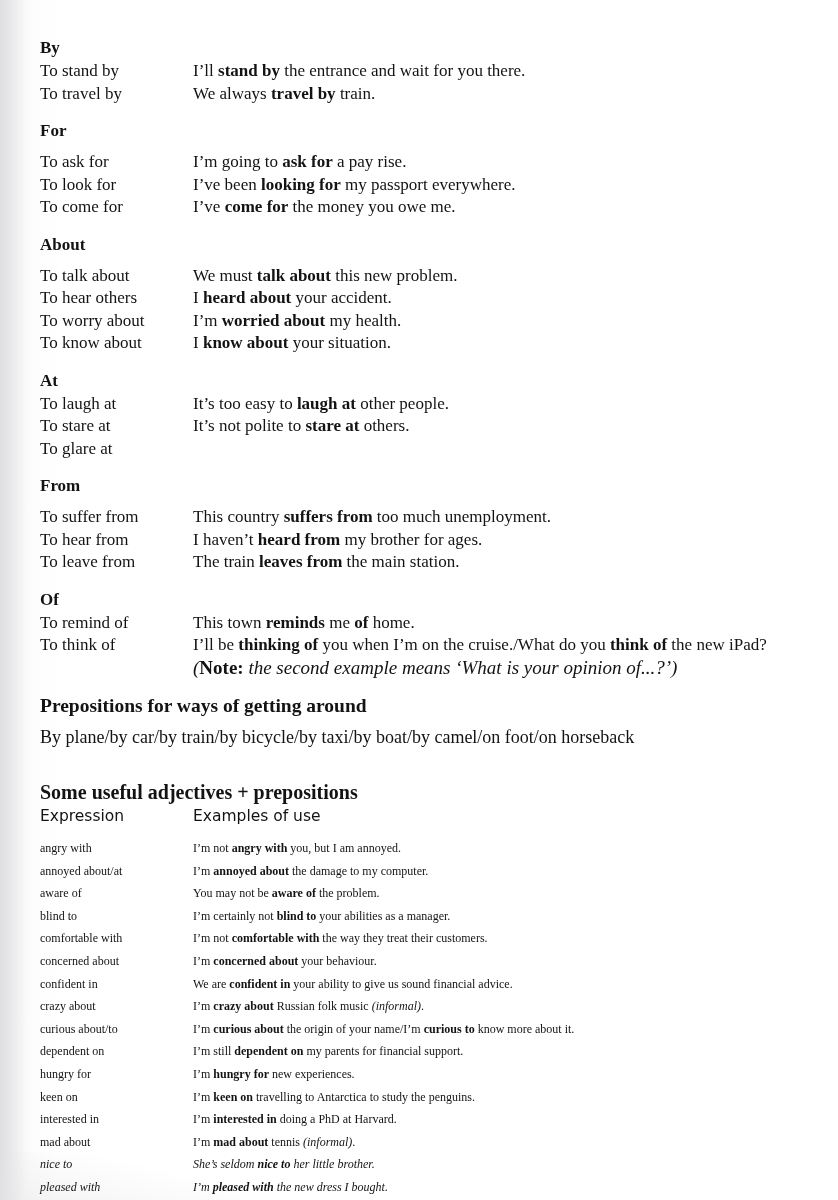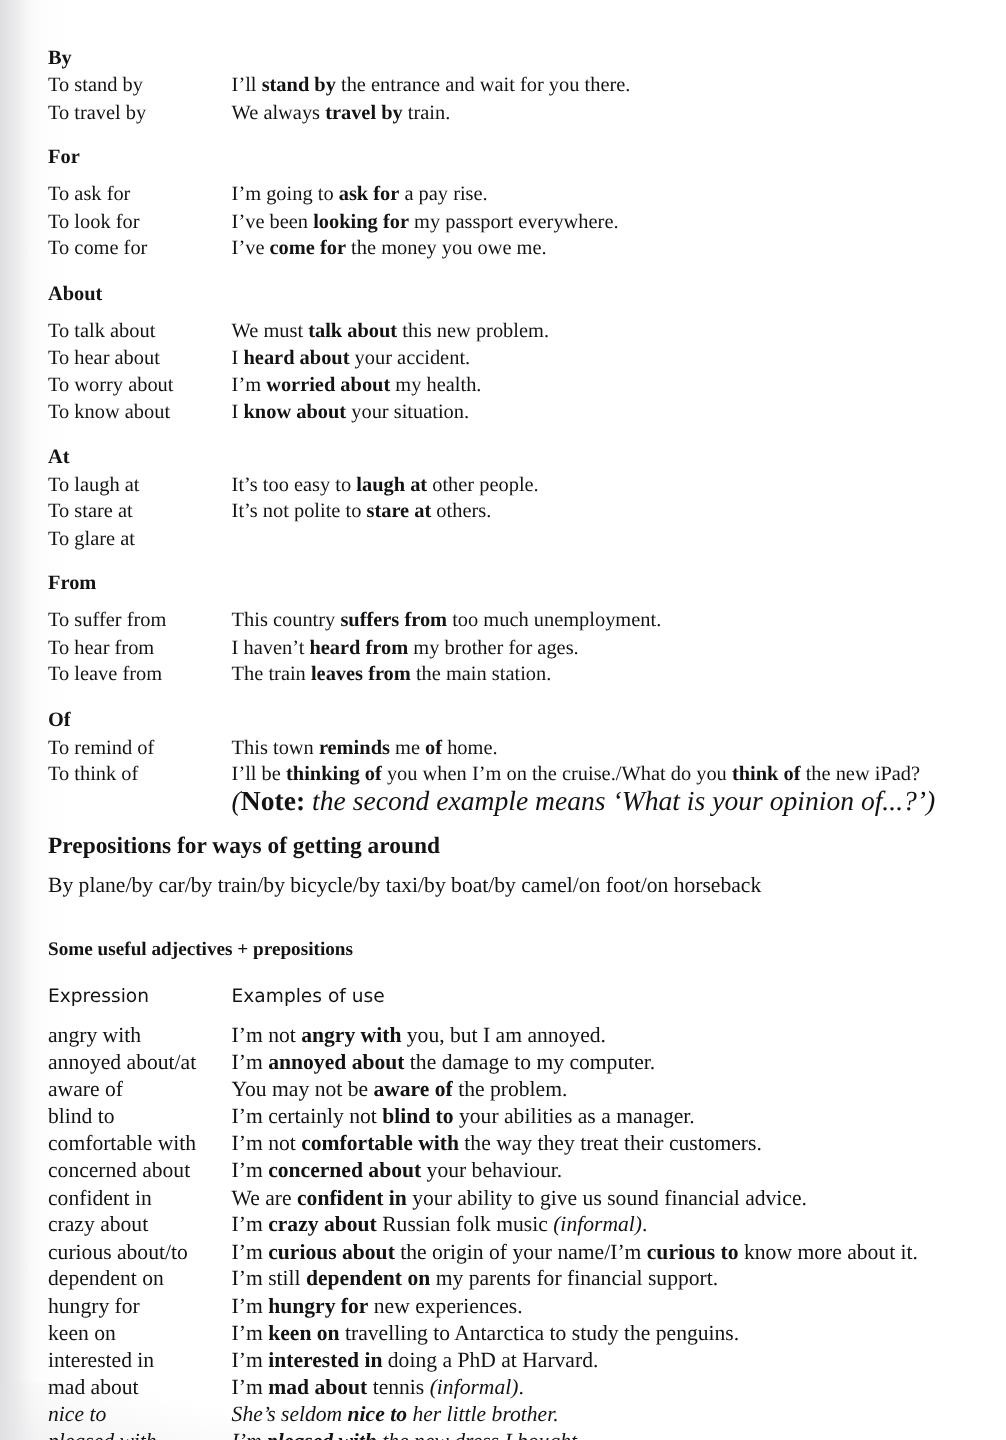--- a/index.html
+++ b/index.html
@@ -69,21 +69,21 @@
     display: flex;
     line-height: 22.5px;
     font-size: 17px;
   }
   .row .term {
     width: 153px;
     flex: 0 0 153px;
   }
   .row .example { flex: 1 1 auto; }
 
-  .note-row { display: flex; line-height: 22.5px; font-size: 23px; }
+  .note-row { display: flex; line-height: 22.5px; font-size: 19px; }
   .note-row .term { width: 153px; flex: 0 0 153px; }
   .note-row .example {
     flex: 1 1 auto;
     font-style: italic;
   }
   .note-row .example b { font-style: normal; }
 
   b { font-weight: bold; }
   i { font-style: italic; }
 
@@ -95,39 +95,39 @@
     margin-top: 12px;
     margin-bottom: 7px;
   }
   .section-line {
     font-size: 18px;
     line-height: 23px;
   }
 
   .heading-2 {
     font-weight: bold;
-    font-size: 16px;
+    font-size: 20px;
     line-height: 26px;
     margin-top: 30px;
-    margin-bottom: 14px;
+    margin-bottom: 0;
   }
 
   
   .table-head {
     display: flex;
     font-family: "DejaVu Sans", "Liberation Sans", sans-serif;
     font-size: 15.5px;
     line-height: 22px;
     margin-bottom: 10px;
   }
   .table-head .col-term { width: 153px; flex: 0 0 153px; }
 
   .adj-row {
     display: flex;
-    font-size: 18px;
+    font-size: 12px;
     line-height: 22.6px;
   }
   .adj-row .term { width: 153px; flex: 0 0 153px; }
   .adj-row .example { flex: 1 1 auto; }
 
   .adj-row.italic .term,
   .adj-row.italic .example { font-style: italic; }
 </style>
 </head>
 <body>
@@ -167,21 +167,21 @@
             <div class="example">I’ve <b>come for</b> the money you owe me.</div>
           </div>
         </div>
         <div class="prep-group has-gap">
           <div class="prep-head">About</div>
           <div class="row">
             <div class="term">To talk about</div>
             <div class="example">We must <b>talk about</b> this new problem.</div>
           </div>
           <div class="row">
-            <div class="term">To hear about</div>
+            <div class="term">To hear others</div>
             <div class="example">I <b>heard about</b> your accident.</div>
           </div>
           <div class="row">
             <div class="term">To worry about</div>
             <div class="example">I’m <b>worried about</b> my health.</div>
           </div>
           <div class="row">
             <div class="term">To know about</div>
             <div class="example">I <b>know about</b> your situation.</div>
           </div>

